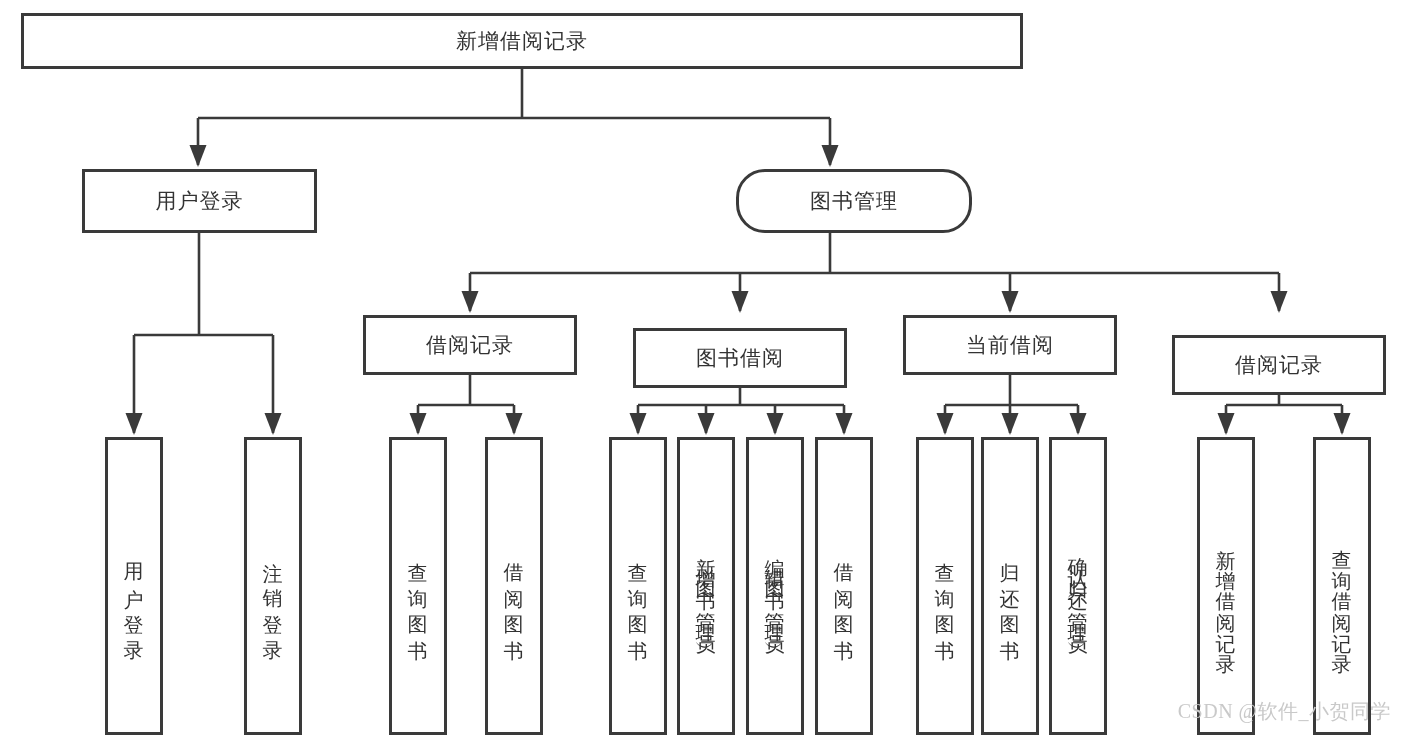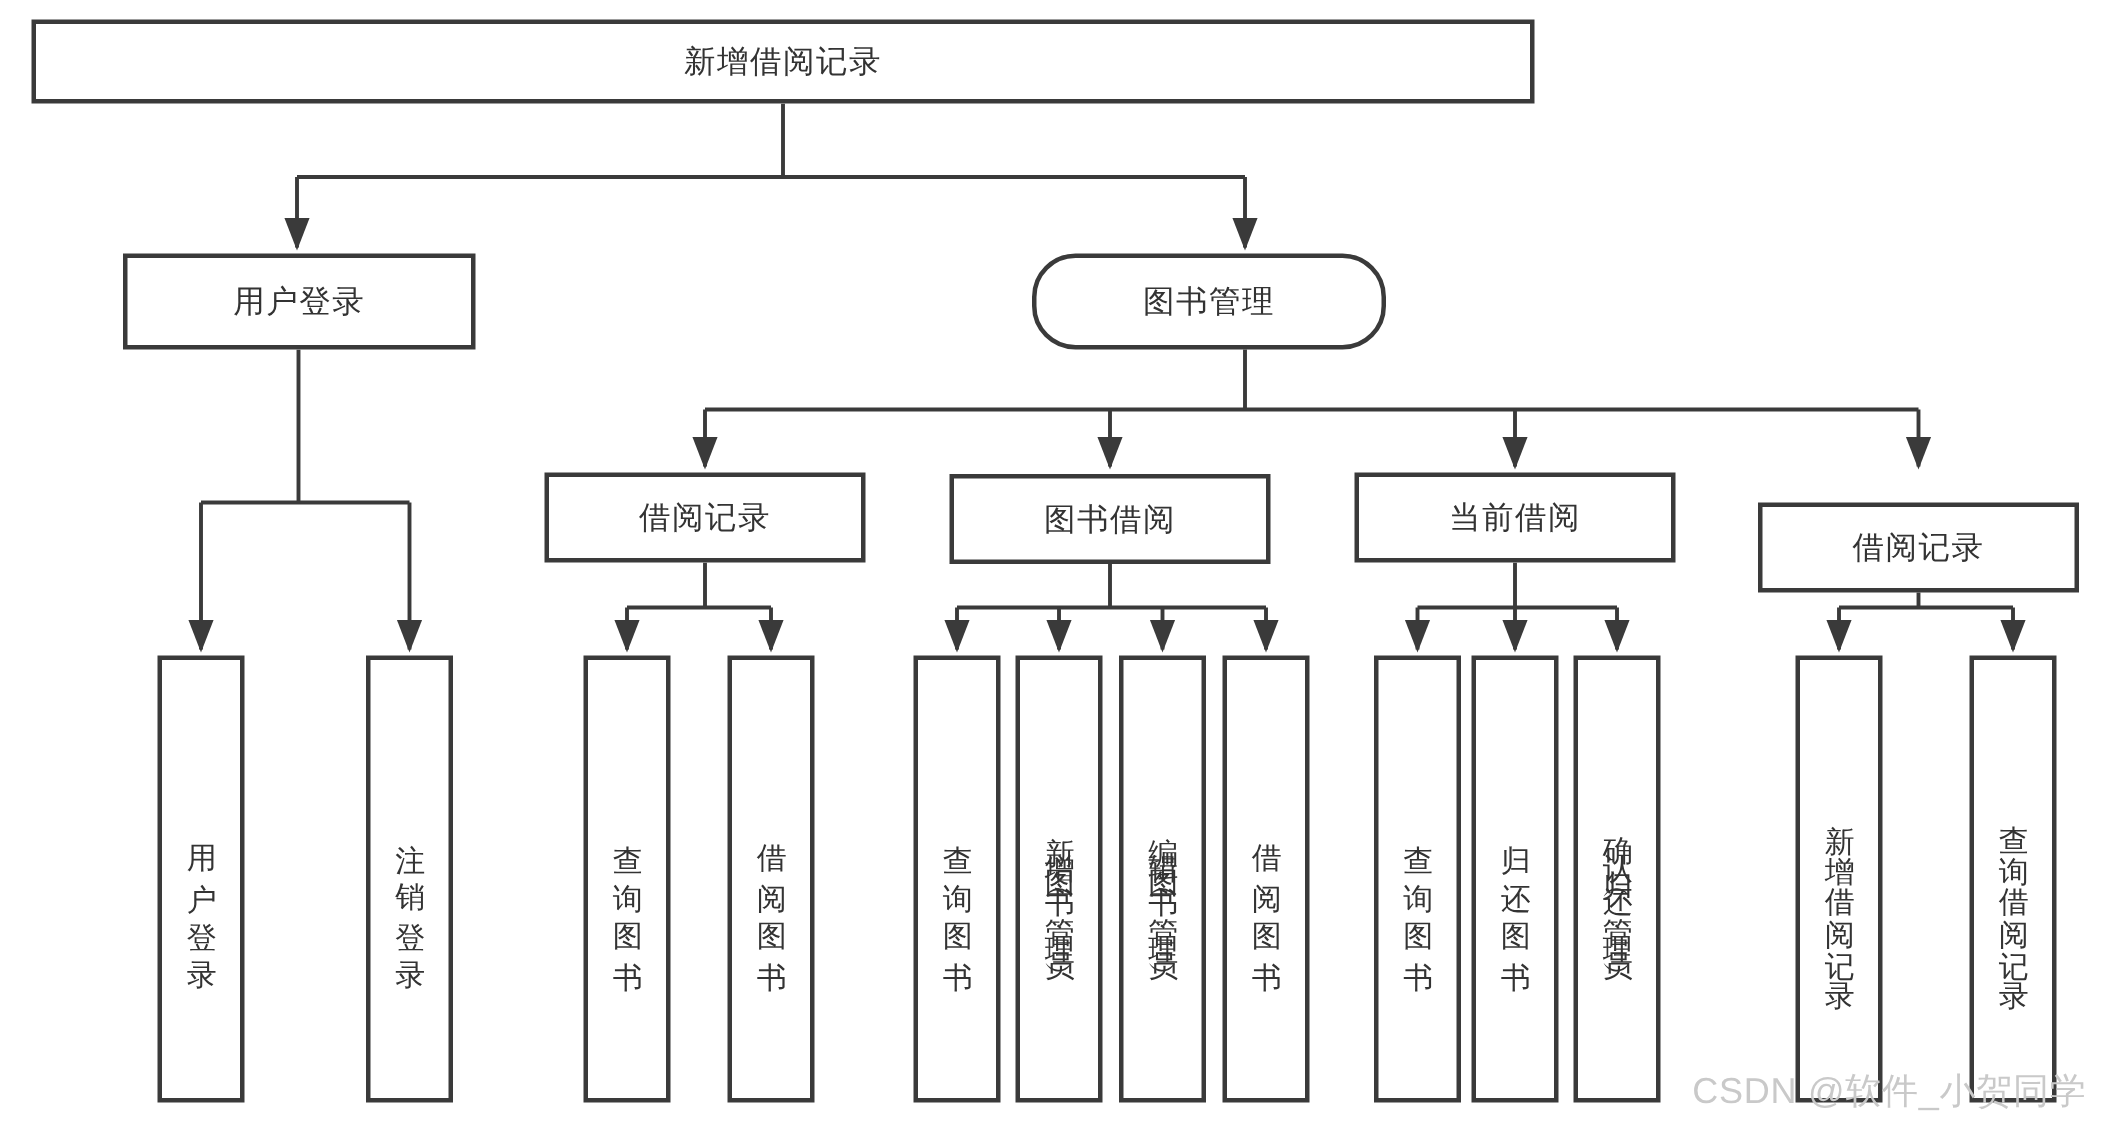--- a/index.html
+++ b/index.html
@@ -46,34 +46,35 @@
     text-orientation: mixed;
     line-height: 1;
     white-space: nowrap;
   }
   .node.v .vtext.len4 { letter-spacing: 26px; margin-bottom: -26px; }
   .node.v .vtext.len6 { letter-spacing: 21px; margin-bottom: -21px; }
   .node.v .vtext.len9 { letter-spacing: 11px; margin-bottom: -11px; }
   .watermark {
     position: absolute;
     right: 14px;
-    bottom: 4px;
-    font-size: 24px;
+    bottom: 22px;
+    font-size: 20px;
     letter-spacing: 0.5px;
     color: var(--watermark);
     z-index: 10;
     white-space: nowrap;
+    font-family: Liberation Serif, serif;
   }
 
   
   .n-root  { left: 21px;   top: 13px;  width: 1002px; height: 56px; }
   .n-l2a   { left: 82px;   top: 169px; width: 235px;  height: 64px; }
-  .n-l2b   { left: 688px;  top: 169px; width: 236px;  height: 64px; border-radius: 29px; }
+  .n-l2b   { left: 736px;  top: 169px; width: 236px;  height: 64px; border-radius: 29px; }
   .n-l3a   { left: 363px;  top: 315px; width: 214px;  height: 60px; }
-  .n-l3b   { left: 633px;  top: 316px; width: 214px;  height: 60px; }
+  .n-l3b   { left: 633px;  top: 328px; width: 214px;  height: 60px; }
   .n-l3c   { left: 903px;  top: 315px; width: 214px;  height: 60px; text-align: right; }
   .n-l3d   { left: 1172px; top: 315px; width: 214px;  height: 60px; margin-top: 20px; }
   .leaf    { top: 437px; width: 58px; height: 298px; }
   .lf-1  { left: 105px; }
   .lf-2  { left: 244px; }
   .lf-3  { left: 389px; }
   .lf-4  { left: 485px; }
   .lf-5  { left: 609px; }
   .lf-6  { left: 677px; }
   .lf-7  { left: 746px; }

